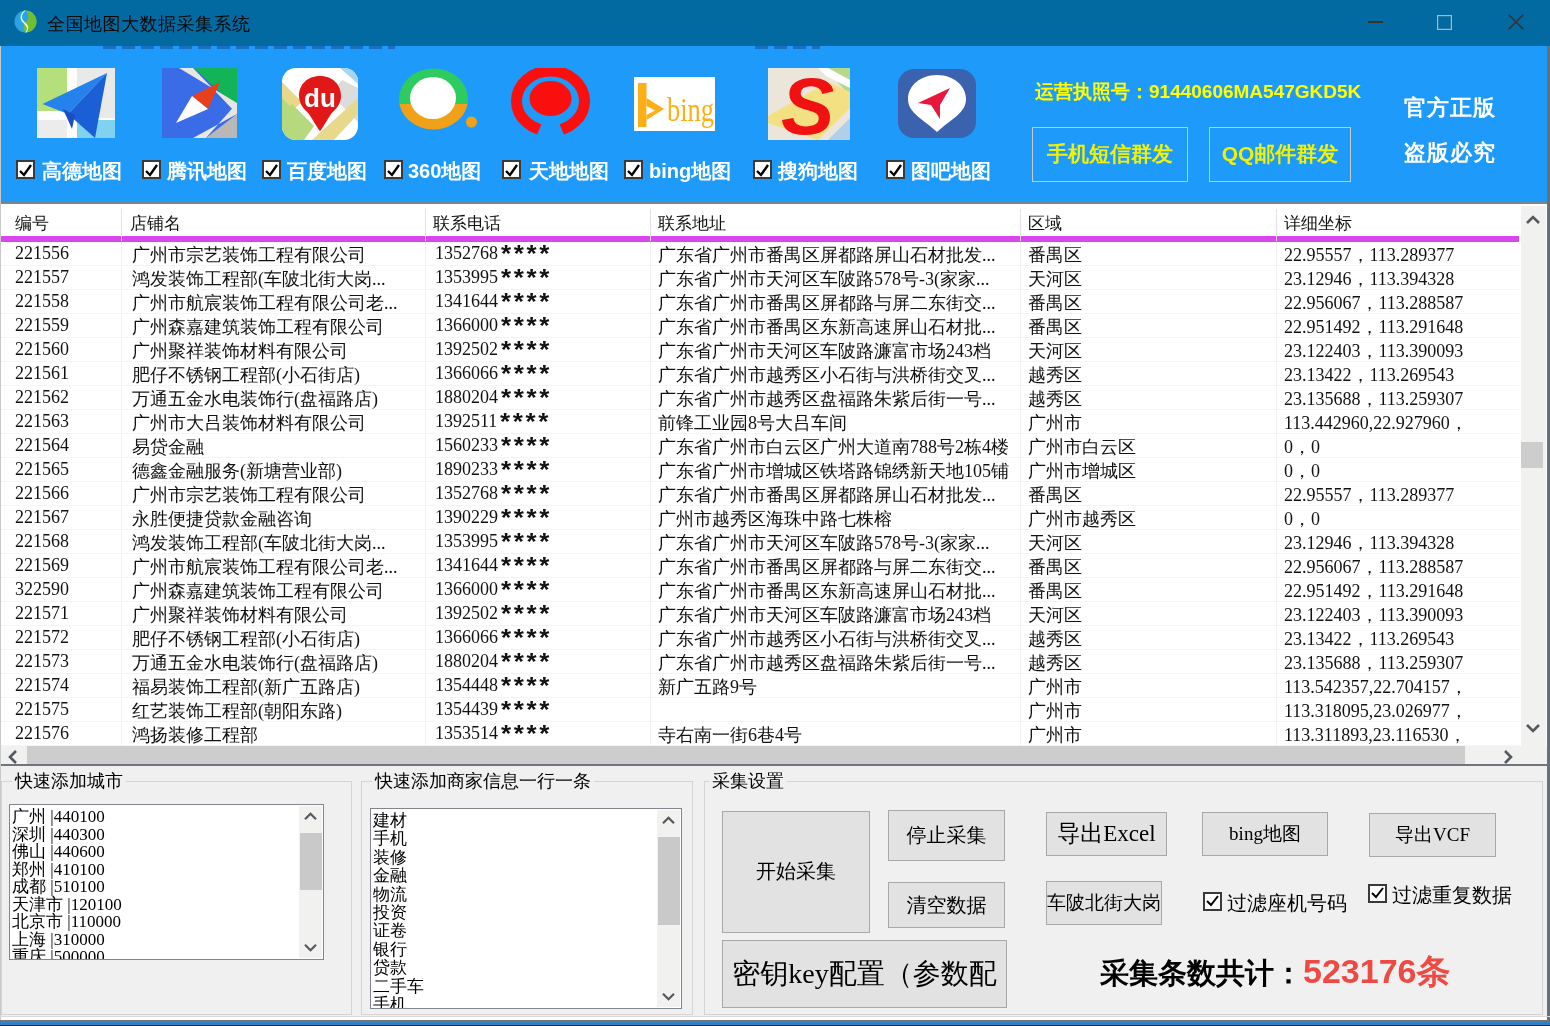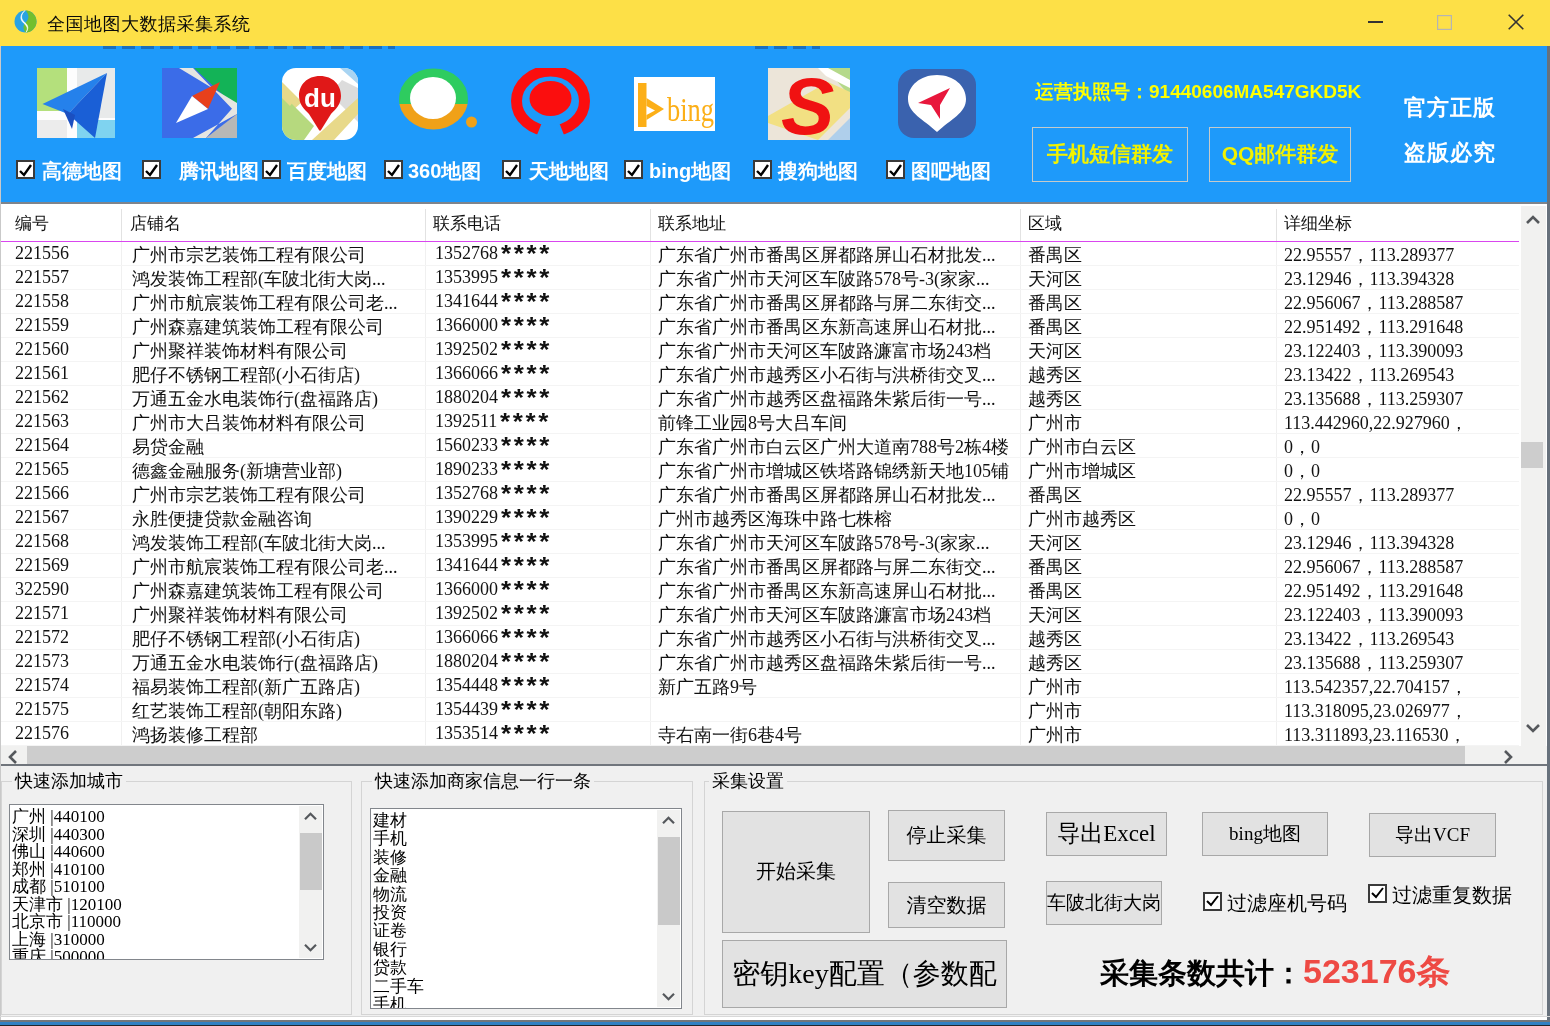--- a/index.html
+++ b/index.html
@@ -1,35 +1,35 @@
 <!DOCTYPE html>
 <html><head><meta charset="utf-8">
 <style>
 * {margin:0;padding:0;box-sizing:border-box}
 html,body {width:1550px;height:1026px;overflow:hidden}
 body {position:relative;background:#fff;font-family:"Liberation Sans",sans-serif;}
 
-#titlebar {position:absolute;left:0;top:0;width:1550px;height:46px;background:#fde047;}
+#titlebar {position:absolute;left:0;top:0;width:1550px;height:46px;background:#0369a1;}
 #title {position:absolute;left:47px;top:12px;font-size:18px;color:#0a0a0a;letter-spacing:0.5px}
 #logo {position:absolute;left:14px;top:10px;}
 .wbtn {position:absolute;color:#222;}
 
 #band {position:absolute;left:0;top:46px;width:1550px;height:158px;background:#1e9afa;}
 .mark {position:absolute;height:3px;top:0;background:repeating-linear-gradient(90deg,#1a6fbe 0 13px,rgba(0,0,0,0) 13px 19px)}
 .icon {position:absolute;top:22px}
 .cbrow {position:absolute;top:114px;width:19px;height:19px;background:#fff;border:2px solid #3a3a3a;}
 .cbrow svg {position:absolute;left:0px;top:1px}
 .cblab {position:absolute;top:112px;font-size:20px;font-weight:bold;color:#fff;white-space:nowrap;letter-spacing:0px}
 #lic {position:absolute;left:1035px;top:33px;font-size:19px;font-weight:bold;color:#ffff00;white-space:nowrap}
 .ybtn {position:absolute;top:81px;height:55px;border:1px solid #c6cbca;color:#f2f200;font-size:21px;font-weight:bold;text-align:center;}
 #right1 {position:absolute;left:1404px;top:47px;font-size:22px;font-weight:bold;color:#fff;letter-spacing:1px}
 #right2 {position:absolute;left:1404px;top:92px;font-size:22px;font-weight:bold;color:#fff;letter-spacing:1px}
 
 #table {position:absolute;left:0;top:202px;width:1548px;height:562px;background:#fff;border-top:2px solid #7e848c;font-family:"Liberation Serif",serif;}
-#thead {position:absolute;left:0;top:2px;width:1519px;height:36px;background:#fff;border-bottom:1px solid #d946ef}
+#thead {position:absolute;left:0;top:2px;width:1519px;height:36px;background:#fff;border-bottom:6px solid #d946ef}
 .hsep {position:absolute;top:3px;height:32px;width:1px;background:#e2e2e2}
 .th {position:absolute;top:6px;font-size:17px;color:#111}
 .vline {position:absolute;top:38px;height:504px;width:1px;background:#f0f0f0}
 .trow {position:absolute;left:0;width:1519px;height:24px;border-bottom:1px solid #f4f4f4;font-size:18px;color:#111;white-space:nowrap}
 .trow > span {position:absolute;top:1px;display:block;overflow:hidden}
 .c1 {left:15px;width:105px}
 .c2 {left:132px;width:292px}
 .c3 {left:435px;width:214px}
 .c4 {left:658px;width:361px}
 .c5 {left:1028px;width:247px}
@@ -165,21 +165,21 @@
       <svg width="15" height="16" viewBox="0 0 15 16">
         <path d="M2 8 L6 12 L13 2" stroke="#000" stroke-width="2.4" fill="none"></path>
       </svg>
     </div>
  <div class="cblab" style="left:42px">高德地图</div>
  <div class="cbrow" style="left:142px">
       <svg width="15" height="16" viewBox="0 0 15 16">
         <path d="M2 8 L6 12 L13 2" stroke="#000" stroke-width="2.4" fill="none"></path>
       </svg>
     </div>
- <div class="cblab" style="left:179px">腾讯地图</div>
+ <div class="cblab" style="left:167px">腾讯地图</div>
  <div class="cbrow" style="left:262px">
       <svg width="15" height="16" viewBox="0 0 15 16">
         <path d="M2 8 L6 12 L13 2" stroke="#000" stroke-width="2.4" fill="none"></path>
       </svg>
     </div>
  <div class="cblab" style="left:287px">百度地图</div>
  <div class="cbrow" style="left:384px">
       <svg width="15" height="16" viewBox="0 0 15 16">
         <path d="M2 8 L6 12 L13 2" stroke="#000" stroke-width="2.4" fill="none"></path>
       </svg>

